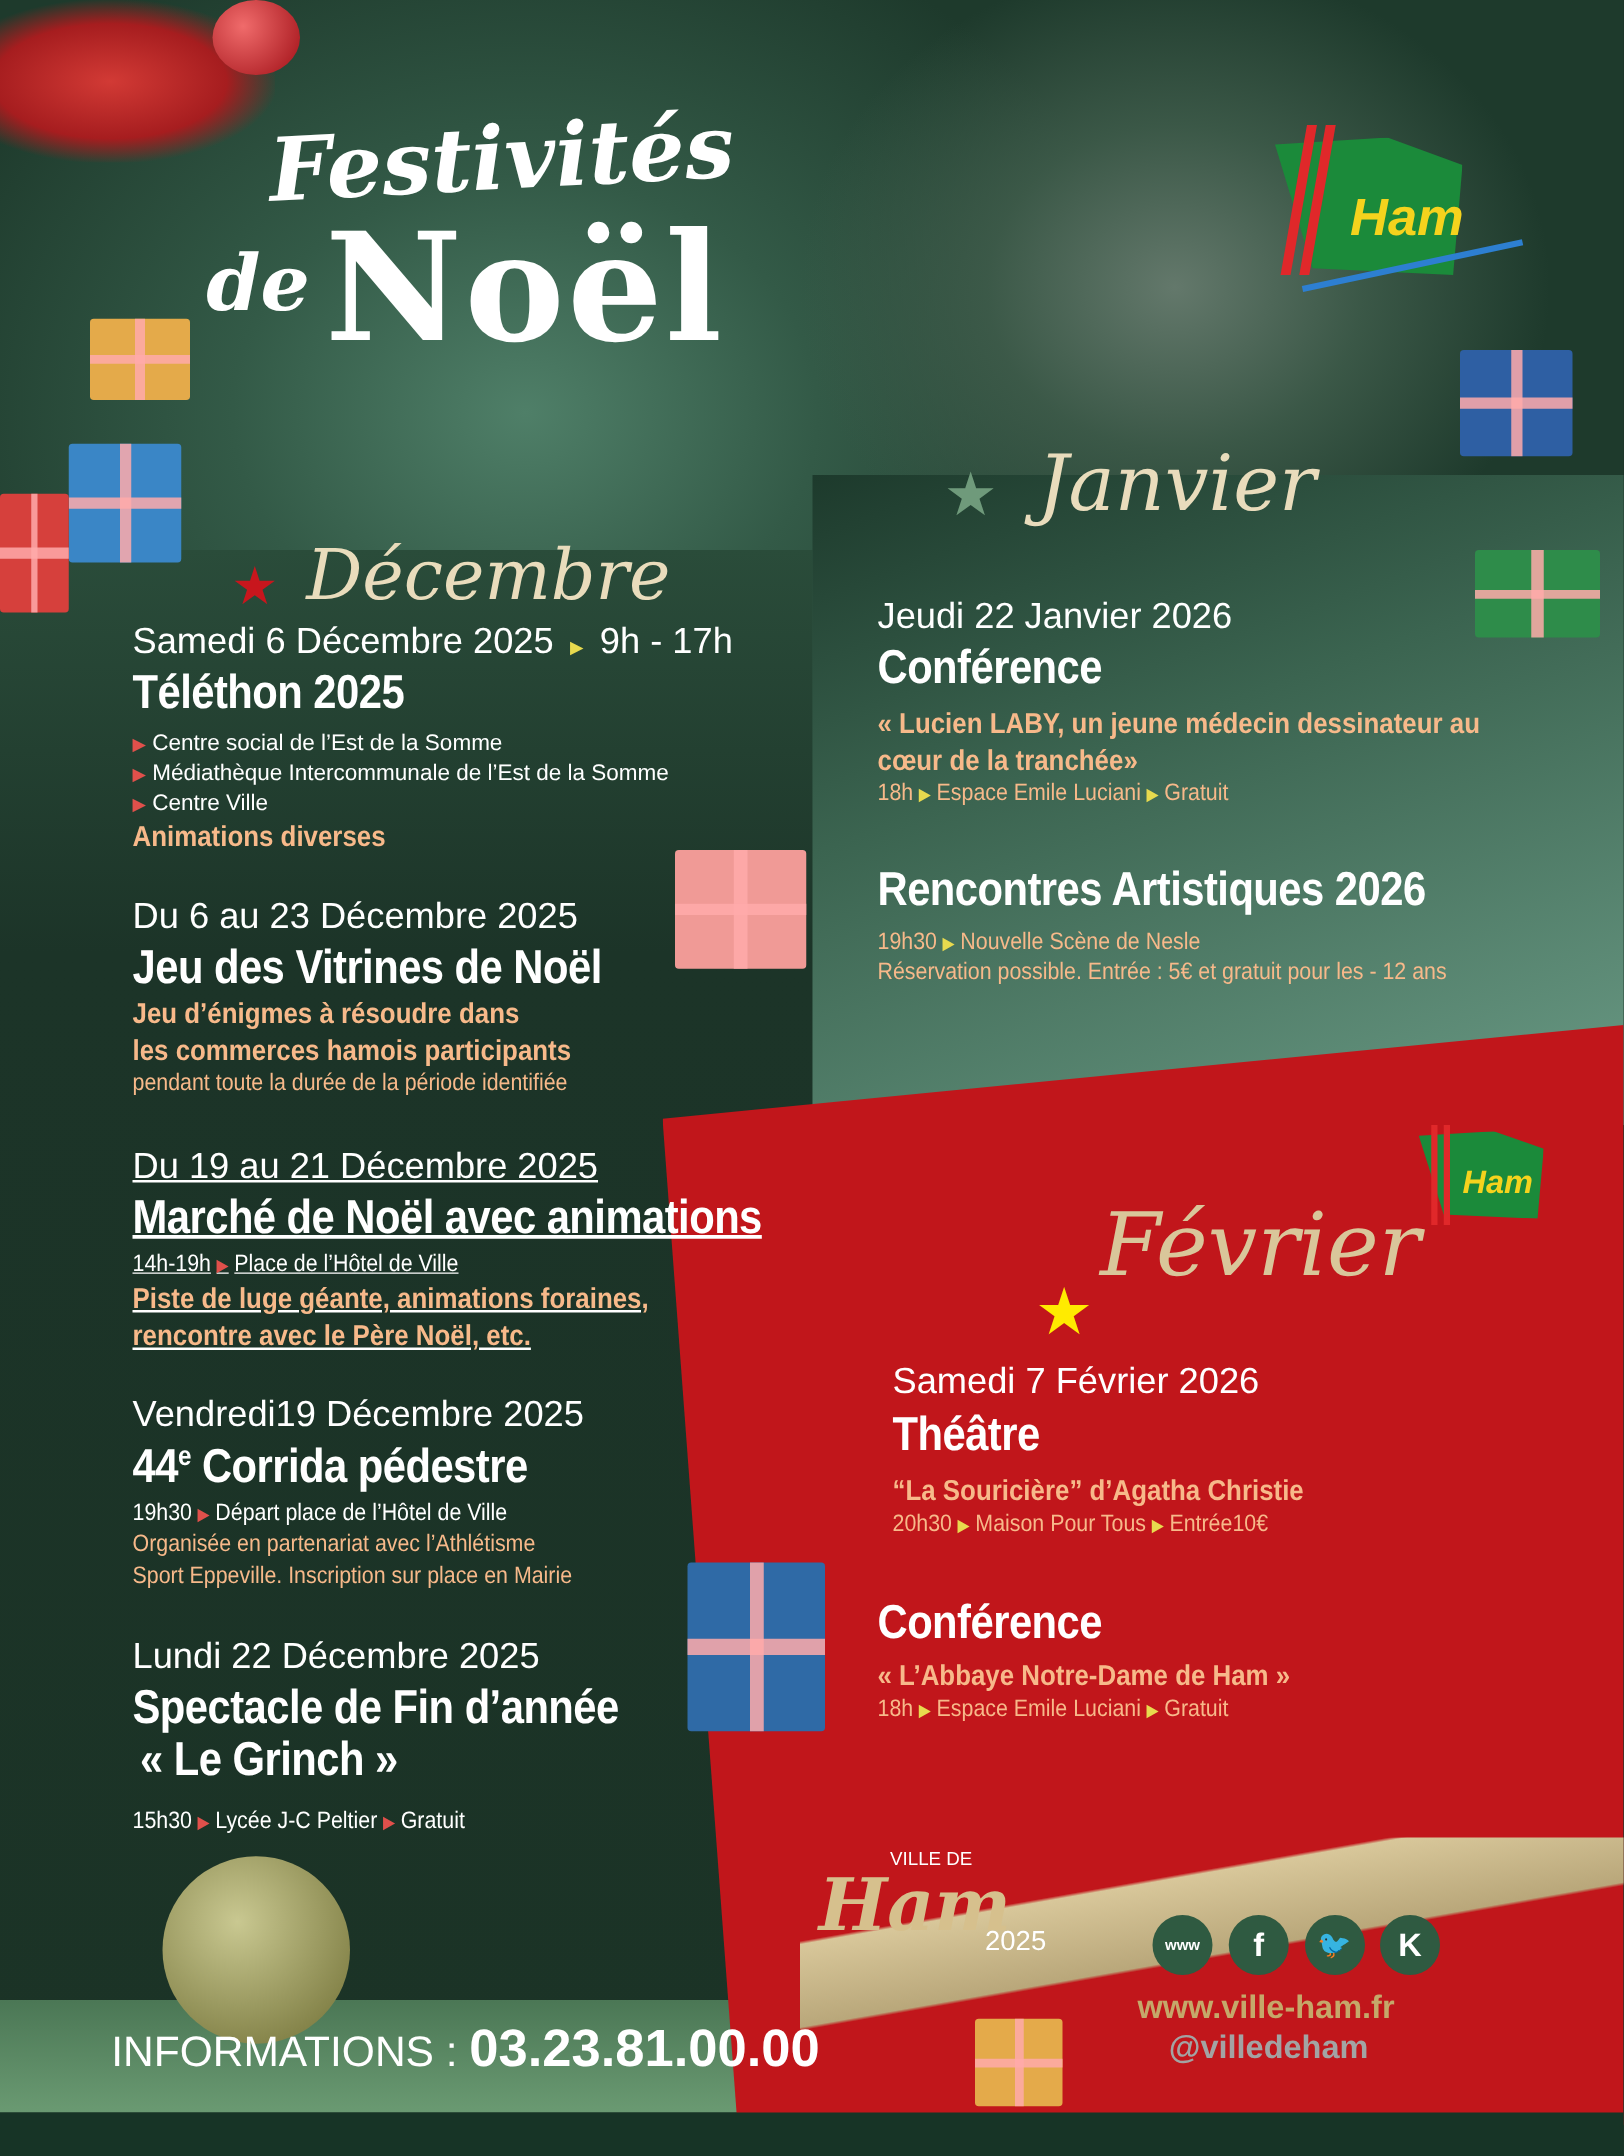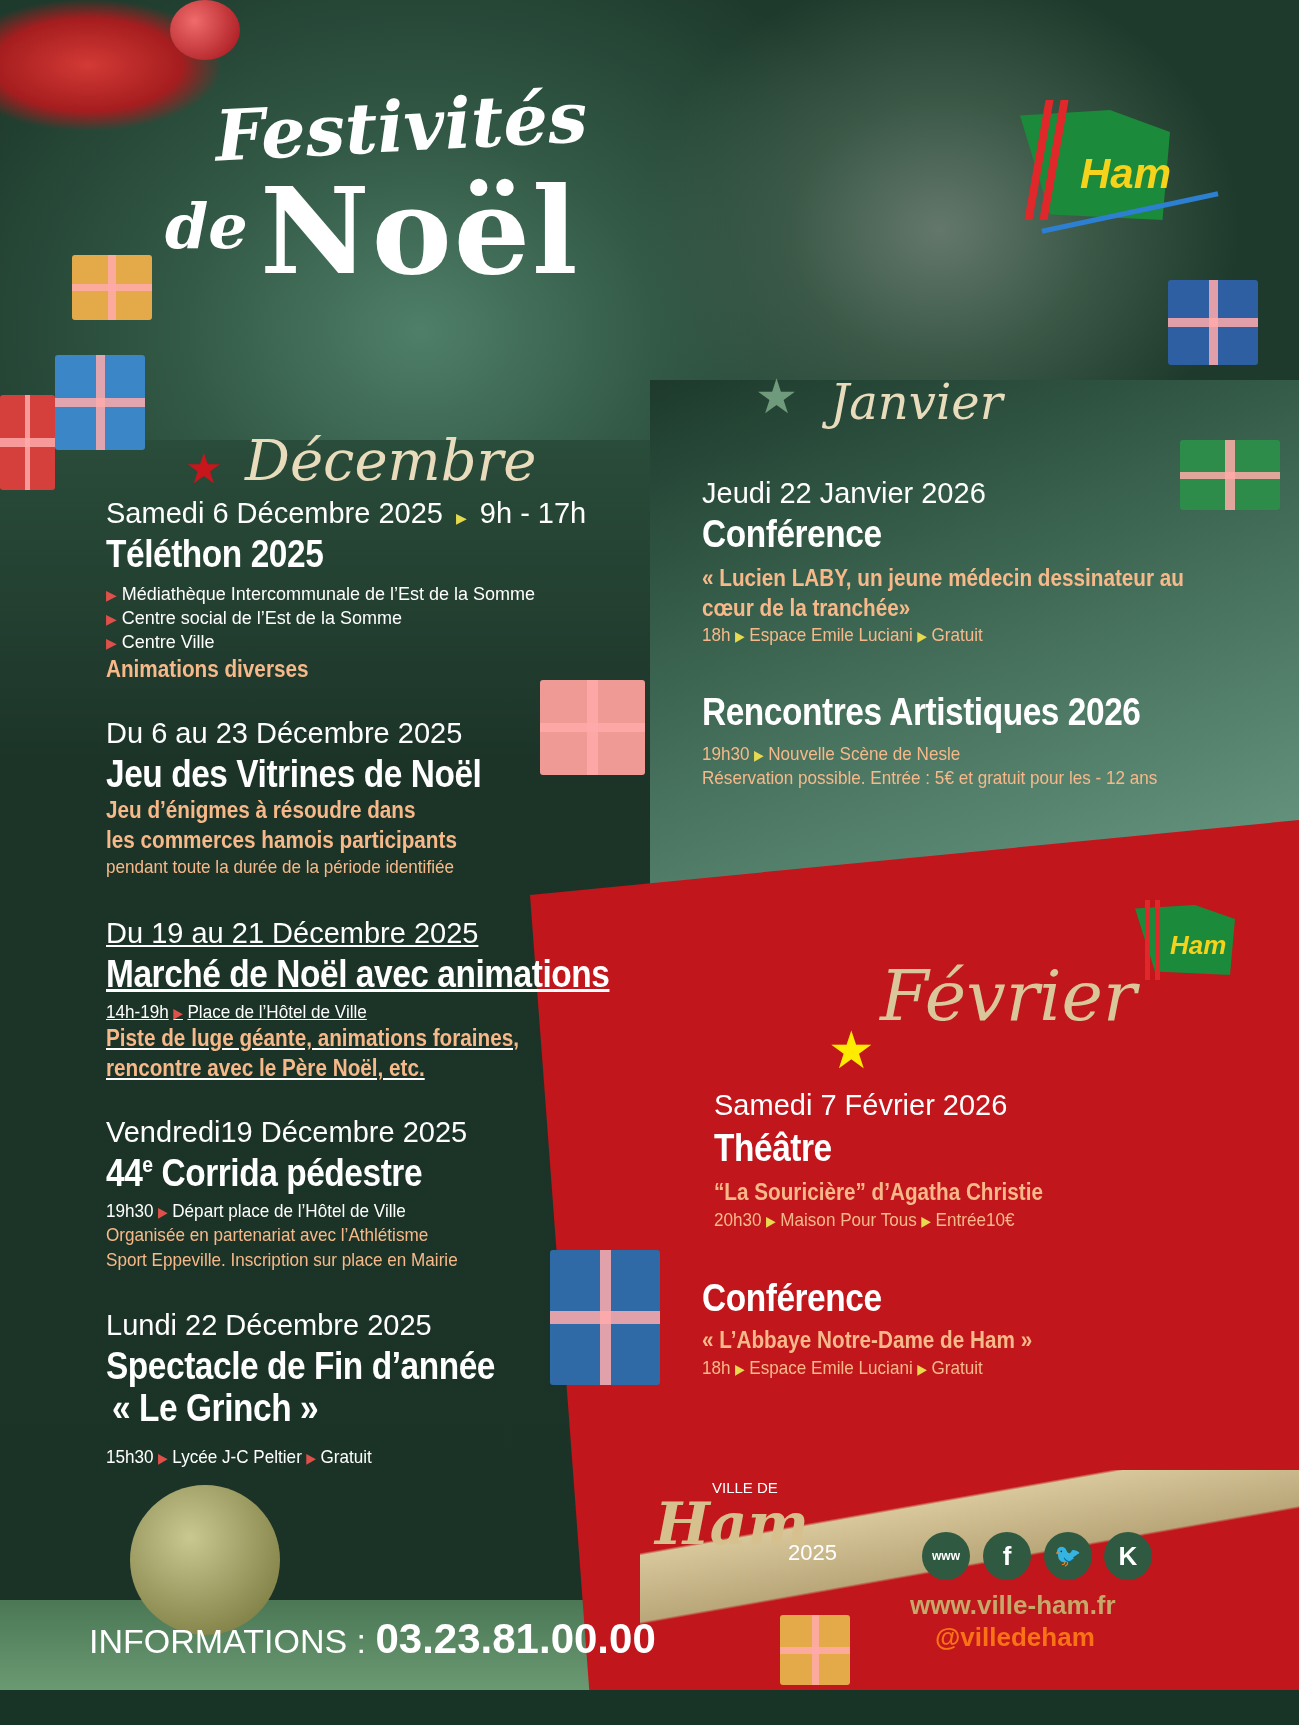--- a/index.html
+++ b/index.html
@@ -48,21 +48,21 @@
   .loc { font-size:18px; color:#fff; line-height:1.35; white-space:nowrap; }
 
   .event { position:absolute; }
   #info-line { left:70px; top:1615px; white-space:nowrap;margin-left:19px; }
   #info-label { font-size:34px; color:#fff; }
   #info-phone { font-size:42px; font-weight:bold; color:#fff; }
 
   .ham-logo { position:absolute; }
   .social { position:absolute; top:1532px; width:48px; height:48px; border-radius:50%; background:#2f5a41; color:#fff; font-weight:bold; font-size:26px; text-align:center; line-height:48px; }
   #site-url { left:910px; top:1590px; font-size:26px; font-weight:bold; color:#c5a86a; white-space:nowrap; }
-  #site-handle { left:935px; top:1622px; font-size:26px; font-weight:bold; color:#f97316; white-space:nowrap; }
+  #site-handle { left:935px; top:1622px; font-size:26px; font-weight:bold; color:#a3a3a3; white-space:nowrap; }
   #ville-de { left:712px; top:1479px; font-size:15px; color:#fff; }
   #ham-big { left:655px; top:1490px; font-size:58px; font-style:italic; font-weight:bold; color:#d6c08d; font-family:"DejaVu Serif", serif; }
   #year { left:788px; top:1540px; font-size:22px; color:#fff; }
 </style>
 </head>
 <body>
 
 <div id="bg-top" class="abs"></div>
 <div id="bg-photo" class="abs"></div>
 <div id="bg-dec" class="abs"></div>
@@ -93,42 +93,42 @@
   <div style="position:absolute;left:25px;top:0;width:8px;height:120px;background:#e0282a;transform:skewX(-10deg);"></div>
   <div style="position:absolute;left:40px;top:0;width:8px;height:120px;background:#e0282a;transform:skewX(-10deg);"></div>
   <div style="position:absolute;left:70px;top:50px;font-size:42px;font-weight:bold;font-style:italic;color:#f5d31d;">Ham</div>
   <div style="position:absolute;left:30px;top:110px;width:180px;height:5px;background:#2d7fd1;transform:rotate(-12deg);"></div>
 </div>
 
 <div class="star" style="left:185px;top:448px;font-size:42px;color:#c8161d;">★</div>
 <div class="month script" style="left:245px;top:428px;">Décembre</div>
 
 <div class="star" style="left:755px;top:372px;font-size:48px;color:#6f9a7b;">★</div>
-<div class="month script" style="left:830px;top:350px;font-size:48px;margin-top:24px;">Janvier</div>
+<div class="month script" style="left:830px;top:350px;font-size:62px;">Janvier</div>
 
 <div class="star" style="left:828px;top:1024px;font-size:52px;color:#ffeb00;">★</div>
 <div class="month script" style="left:880px;top:955px;font-size:70px;color:#d9c69a;">Février</div>
 
 <div class="ham-logo" style="left:1130px;top:900px;width:120px;height:90px;">
   <div style="position:absolute;left:5px;top:5px;width:100px;height:70px;background:#1b8a3a;clip-path:polygon(0 5%,60% 0,100% 20%,95% 100%,20% 95%);"></div>
   <div style="position:absolute;left:15px;top:0;width:5px;height:80px;background:#e0282a;"></div>
   <div style="position:absolute;left:25px;top:0;width:5px;height:80px;background:#e0282a;"></div>
   <div style="position:absolute;left:40px;top:30px;font-size:26px;font-weight:bold;font-style:italic;color:#f5d31d;">Ham</div>
 </div>
 
 <div class="event" style="left:106px;top:498px;">
   <div class="date">
     <span>Samedi 6 Décembre 2025</span>
     <span class="tri-yellow">▶</span>
     <span>9h - 17h</span>
   </div>
   <div class="ev-title" style="margin-top:4px;">Téléthon 2025</div>
   <div style="margin-top:6px;">
+    <div class="loc"><span class="tri-red" style="margin-left:0;">▶</span><span>Centre social de l’Est de la Somme</span></div>
     <div class="loc"><span class="tri-red" style="margin-left:0;">▶</span><span>Médiathèque Intercommunale de l’Est de la Somme</span></div>
-    <div class="loc"><span class="tri-red" style="margin-left:0;">▶</span><span>Centre social de l’Est de la Somme</span></div>
     <div class="loc"><span class="tri-red" style="margin-left:0;">▶</span><span>Centre Ville</span></div>
   </div>
   <div class="sub-bold orange">Animations diverses</div>
 </div>
 
 <div class="event" style="left:106px;top:718px;">
   <div class="date">Du 6 au 23 Décembre 2025</div>
   <div class="ev-title" style="margin-top:4px;">Jeu des Vitrines de Noël</div>
   <div class="sub-bold orange">Jeu d’énigmes à résoudre dans</div>
   <div class="sub-bold orange">les commerces hamois participants</div>

